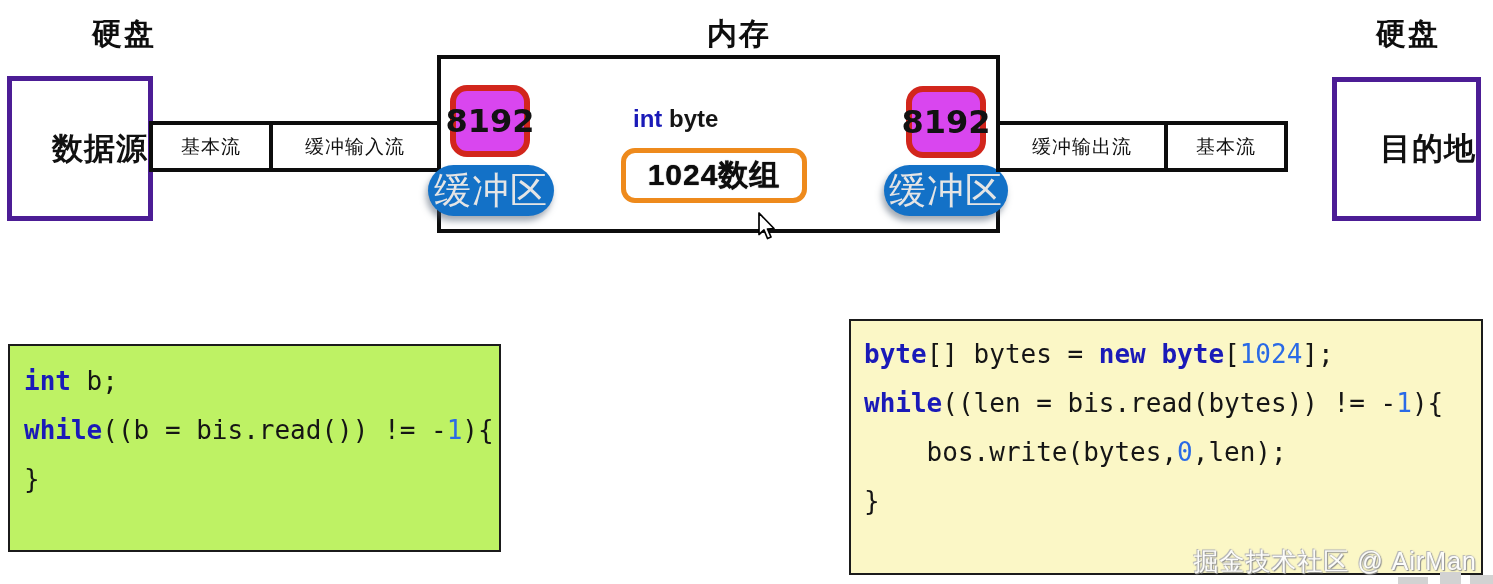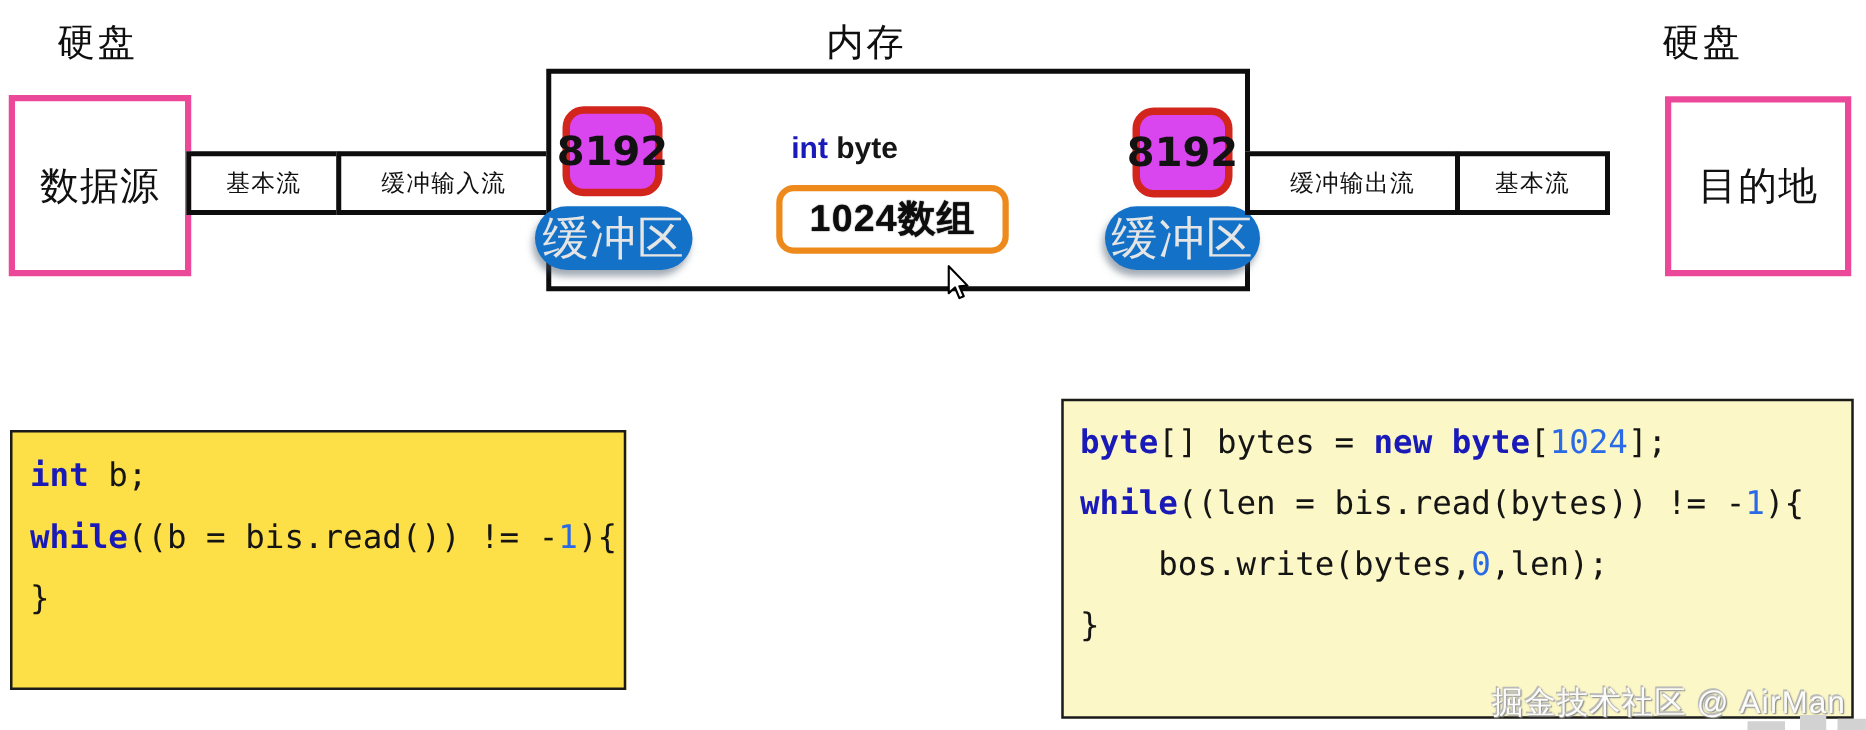--- a/index.html
+++ b/index.html
@@ -6,22 +6,22 @@
   body{
     width:1493px;height:584px;position:relative;overflow:hidden;
     background:#ffffff;
     font-family:"Liberation Sans","DejaVu Sans",sans-serif;
     color:#111;
   }
   .abs{position:absolute;box-sizing:border-box;}
   .center{display:flex;align-items:center;justify-content:center;}
 
   
-  .dlabel{font-size:30px;font-weight:400;color:#0e0e0e;letter-spacing:2px;}
-  .bigbox{border:5px solid #ec4899;background:#fff;font-size:31px;font-weight:400;letter-spacing:1px;}
+  .dlabel{font-size:30px;font-weight:700;color:#0e0e0e;letter-spacing:2px;margin-left:46px;}
+  .bigbox{border:5px solid #4c1d95;background:#fff;font-size:31px;font-weight:700;letter-spacing:1px;justify-content:flex-end;}
   .streambox{border:4px solid #0d0d0d;background:#fff;font-size:19px;font-weight:500;letter-spacing:1px;}
   .membox{border:4px solid #0d0d0d;background:#fff;}
   .redbox{
     border:6px solid var(--red,#d2261c);border-radius:17px;background:#d946ef;
     font-family:"DejaVu Sans",sans-serif;font-weight:bold;font-size:32px;color:#121212;
   }
   .pill{
     border-radius:27px;background:var(--pill,#1371c7);color:#e5e5e5;
     font-size:37px;font-weight:500;letter-spacing:1px;
     box-shadow:-2px 5px 6px rgba(70,85,105,.5);
@@ -104,21 +104,21 @@
 <div class="abs bigbox center" style="left:1332px;top:77px;width:149px;height:144px;">
   <span>目的地</span>
 </div>
 
 <div class="abs" style="left:756px;top:212px;width:22px;height:30px;">
   <svg width="22" height="30" viewBox="0 0 22 30">
     <path d="M3 1 L3 22.5 L8 18 L11.5 26.5 L15 25 L11.5 17 L18 16.5 Z" fill="#ffffff" stroke="#000000" stroke-width="1.7" stroke-linejoin="round"></path>
   </svg>
 </div>
 
-<div class="abs codeblock" style="left: 8px; top: 344px; width: 493px; height: 208px; padding: 11px 0px 0px 14px; background: #fde047;">
+<div class="abs codeblock" style="left: 8px; top: 344px; width: 493px; height: 208px; padding: 11px 0px 0px 14px; background: #bef264;">
     <div class="code-line"><span class="kw">int</span><span class="pl"> b;</span></div>
     <div class="code-line"><span class="kw">while</span><span class="pl">((b = bis.read()) != -</span><span class="num">1</span><span class="pl">){</span></div>
     <div class="code-line"><span class="pl">}</span></div>
   </div>
 
 <div class="abs codeblock" style="left: 849px; top: 319px; width: 634px; height: 256px; padding: 9px 0px 0px 13px; background: rgb(251, 247, 198);">
     <div class="code-line"><span class="kw">byte</span><span class="pl">[] bytes = </span><span class="kw">new</span><span class="pl"> </span><span class="kw">byte</span><span class="pl">[</span><span class="num">1024</span><span class="pl">];</span></div>
     <div class="code-line"><span class="kw">while</span><span class="pl">((len = bis.read(bytes)) != -</span><span class="num">1</span><span class="pl">){</span></div>
     <div class="code-line"><span class="pl">    bos.write(bytes,</span><span class="num">0</span><span class="pl">,len);</span></div>
     <div class="code-line"><span class="pl">}</span></div>

